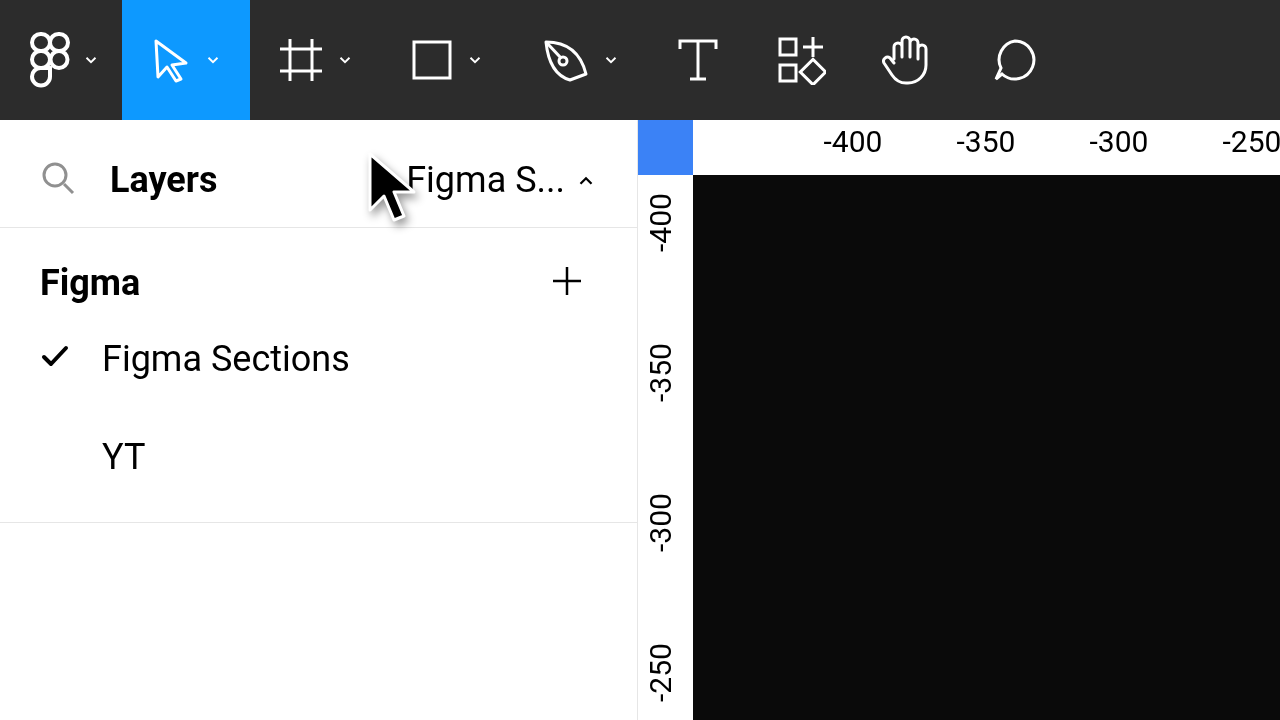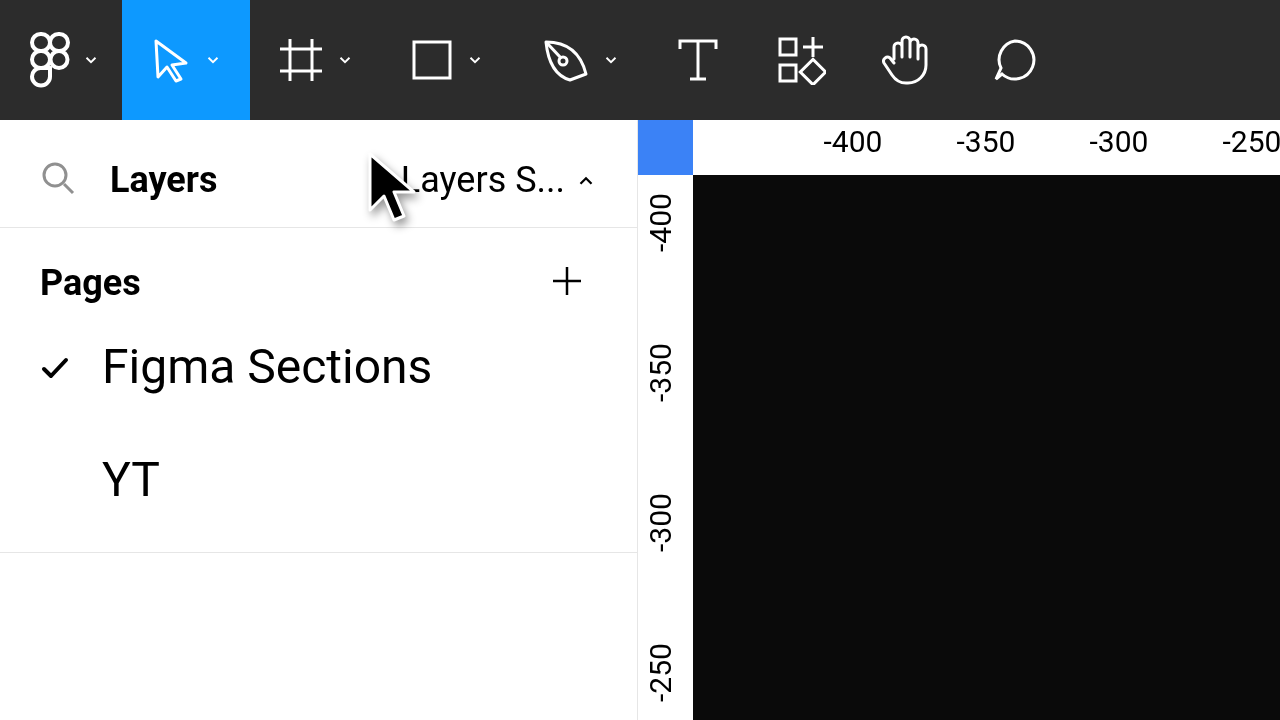--- a/index.html
+++ b/index.html
@@ -74,21 +74,21 @@
     font-weight: 700;
     color: #000;
   }
   .plus-ic { color: #000; }
 
   .page-row {
     display: flex;
     align-items: center;
     padding: 14px 40px 14px 40px;
     gap: 20px;
-    font-size: 48px;
+    font-size: 36px;
     color: #000;
   }
   .page-row .check { width: 30px; color:#000; }
   .page-row .name { margin-left: 12px; }
   .page-row.sub .name { margin-left: 62px; }
 
   .pages-list { border-bottom: 1px solid #e6e6e6; padding-bottom: 30px; }
 
   .canvas-wrap {
     flex: 1;
@@ -263,32 +263,32 @@
   <div class="left-panel">
     <div class="tabs-row">
       <span class="search-ic">
         <svg width="36" height="36" viewBox="0 0 36 36" fill="none" stroke="#909090" stroke-width="3">
             <circle cx="15" cy="15" r="11"></circle>
             <line x1="24" y1="24" x2="33" y2="33"></line>
           </svg>
       </span>
       <span class="tab active">Layers</span>
       <span class="page-selector">
-        <span>Layers S...</span>
+        <span>Figma S...</span>
         <span>
           <svg width="22" height="22" viewBox="0 0 24 24" fill="none" stroke="#000" stroke-width="2.5">
               <polyline points="6 15 12 9 18 15"></polyline>
             </svg>
         </span>
       </span>
     </div>
 
     <div class="pages-list">
       <div class="pages-header">
-        <h3>Pages</h3>
+        <h3>Figma</h3>
         <span class="plus-ic">
           <svg width="36" height="36" viewBox="0 0 36 36" fill="none" stroke="#000" stroke-width="2.5">
               <line x1="18" y1="4" x2="18" y2="32"></line>
               <line x1="4" y1="18" x2="32" y2="18"></line>
             </svg>
         </span>
       </div>
 
       <div class="page-row">
         <span class="check">

